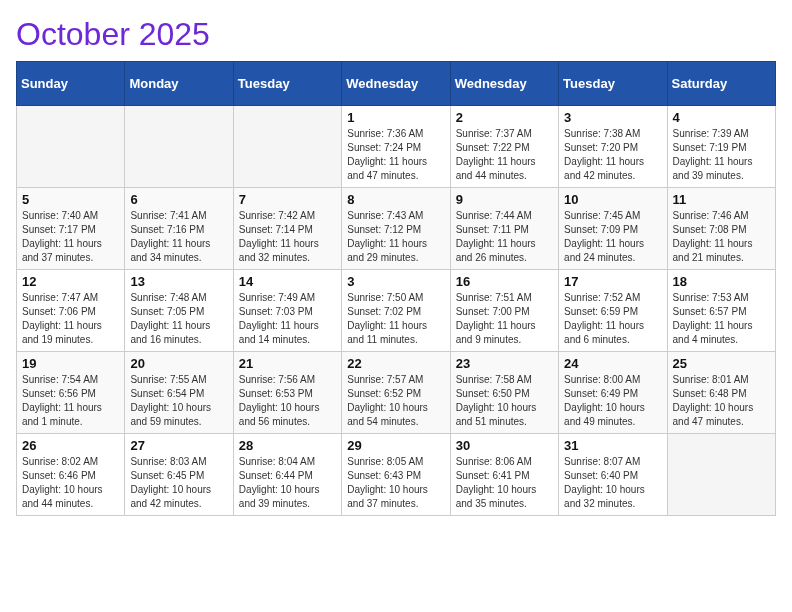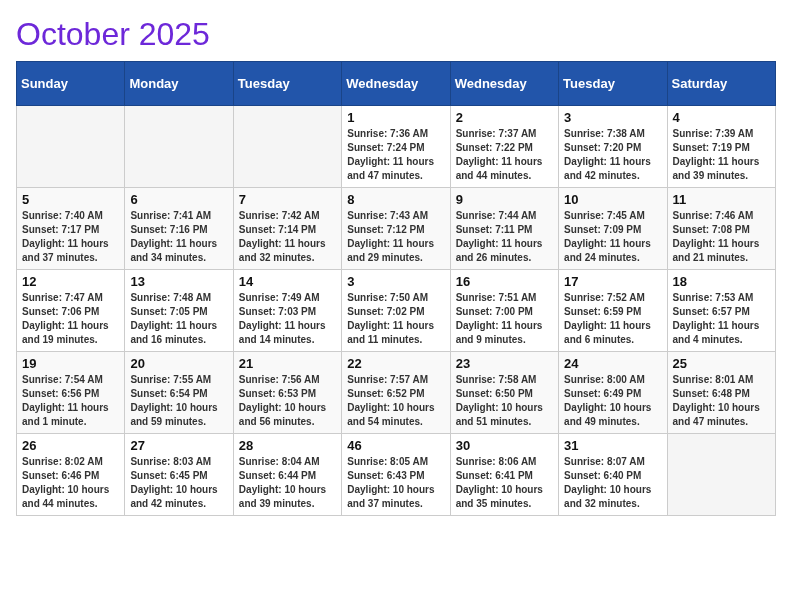--- a/index.html
+++ b/index.html
@@ -80,21 +80,20 @@
     .day-number {
       font-size: 13px;
       font-weight: bold;
       margin-bottom: 2px;
       color: #111;
     }
     .day-detail {
       font-size: 10px;
       color: #333;
       line-height: 1.4;
-      font-weight: bold;
     }
   </style>
 </head>
 <body>
 
 <div class="header">
   <div class="title-block">
     <div class="month-title">October 2025</div>
   </div>
 </div>
@@ -230,21 +229,21 @@
         </td>
         <td>
           <div class="day-number">27</div>
           <div class="day-detail">Sunrise: 8:03 AM<br>Sunset: 6:45 PM<br>Daylight: 10 hours and 42 minutes.</div>
         </td>
         <td>
           <div class="day-number">28</div>
           <div class="day-detail">Sunrise: 8:04 AM<br>Sunset: 6:44 PM<br>Daylight: 10 hours and 39 minutes.</div>
         </td>
         <td>
-          <div class="day-number">46</div>
+          <div class="day-number">29</div>
           <div class="day-detail">Sunrise: 8:05 AM<br>Sunset: 6:43 PM<br>Daylight: 10 hours and 37 minutes.</div>
         </td>
         <td>
           <div class="day-number">30</div>
           <div class="day-detail">Sunrise: 8:06 AM<br>Sunset: 6:41 PM<br>Daylight: 10 hours and 35 minutes.</div>
         </td>
         <td>
           <div class="day-number">31</div>
           <div class="day-detail">Sunrise: 8:07 AM<br>Sunset: 6:40 PM<br>Daylight: 10 hours and 32 minutes.</div>
         </td>

